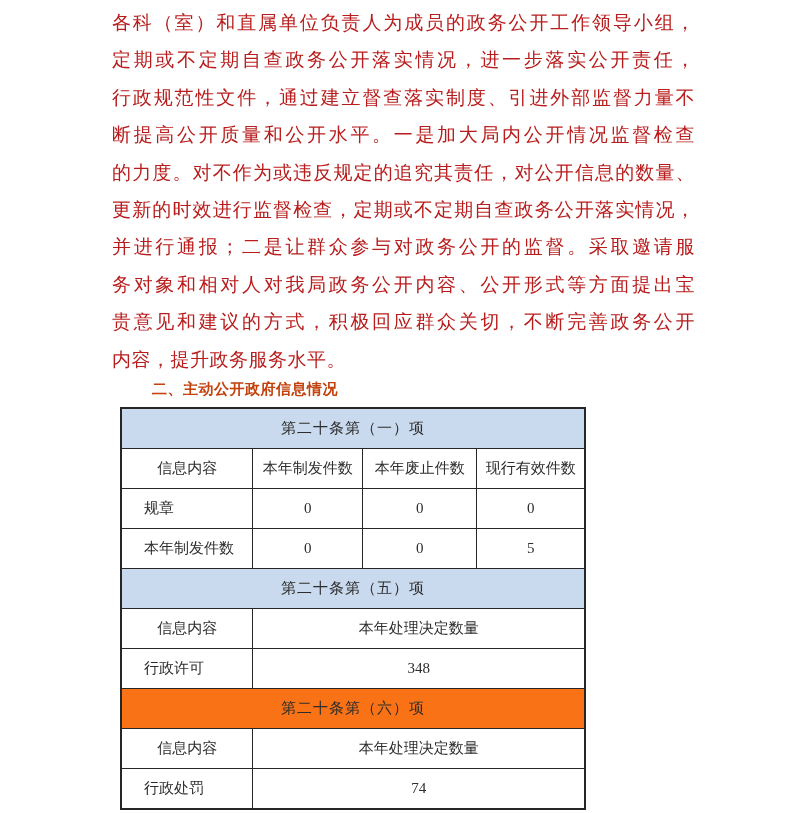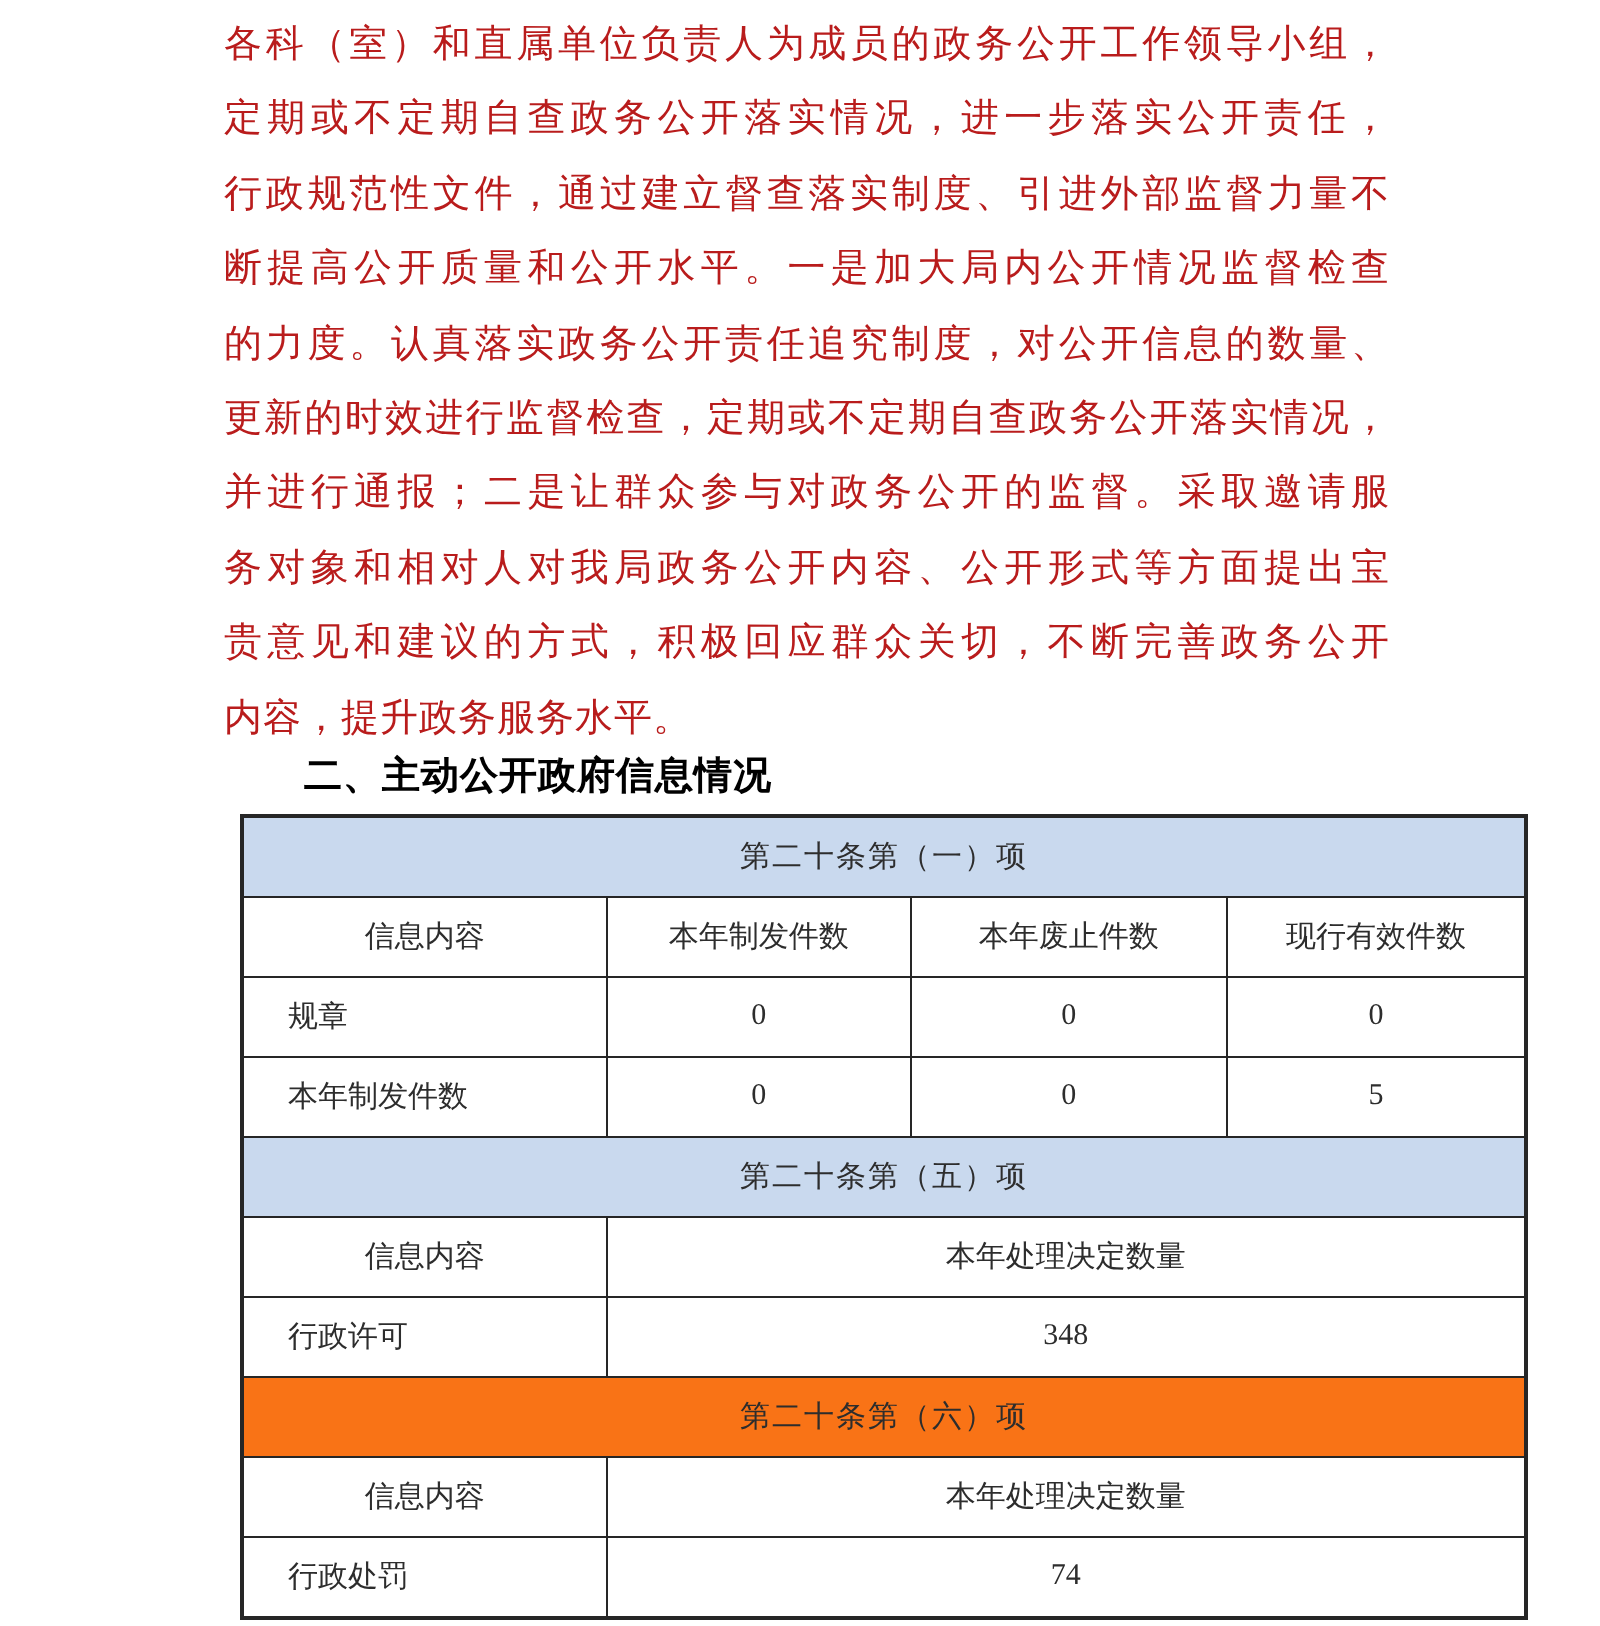--- a/index.html
+++ b/index.html
@@ -28,31 +28,31 @@
   }
   .pline.last { text-align-last:left; }
 
   
   .heading {
     position:absolute;
     left:152px; top:376px;
     margin:0;
     font-family:"Liberation Sans","DejaVu Sans",sans-serif;
     font-weight:bold;
-    font-size:19px;
+    font-size:15px;
     line-height:26px;
-    color:#000000;
+    color:#c2410c;
     letter-spacing:0.5px;
   }
 
   
   .doc-table {
     position:absolute;
     left:120px; top:407px;
-    width:644px;
+    width:466px;
     border-collapse:collapse;
     table-layout:fixed;
     font-family:"Liberation Serif","DejaVu Serif",serif;
     font-size:15px;
     color:#2d2d2d;
     border:2px solid #262626;
   }
   .doc-table td {
     border:1px solid #262626;
     height:39px;
@@ -73,21 +73,21 @@
 </head>
 <body>
 
 <div class="page">
 
   <div class="paragraph">
       <div class="pline">各科（室）和直属单位负责人为成员的政务公开工作领导小组，</div>
       <div class="pline">定期或不定期自查政务公开落实情况，进一步落实公开责任，</div>
       <div class="pline">行政规范性文件，通过建立督查落实制度、引进外部监督力量不</div>
       <div class="pline">断提高公开质量和公开水平。一是加大局内公开情况监督检查</div>
-      <div class="pline">的力度。认真落实政务公开责任追究制度，对公开信息的数量、</div>
+      <div class="pline">的力度。对不作为或违反规定的追究其责任，对公开信息的数量、</div>
       <div class="pline">更新的时效进行监督检查，定期或不定期自查政务公开落实情况，</div>
       <div class="pline">并进行通报；二是让群众参与对政务公开的监督。采取邀请服</div>
       <div class="pline">务对象和相对人对我局政务公开内容、公开形式等方面提出宝</div>
       <div class="pline">贵意见和建议的方式，积极回应群众关切，不断完善政务公开</div>
       <div class="pline last">内容，提升政务服务水平。</div>
     </div>
 
   <h2 class="heading">二、主动公开政府信息情况</h2>
 
   <table class="doc-table">

